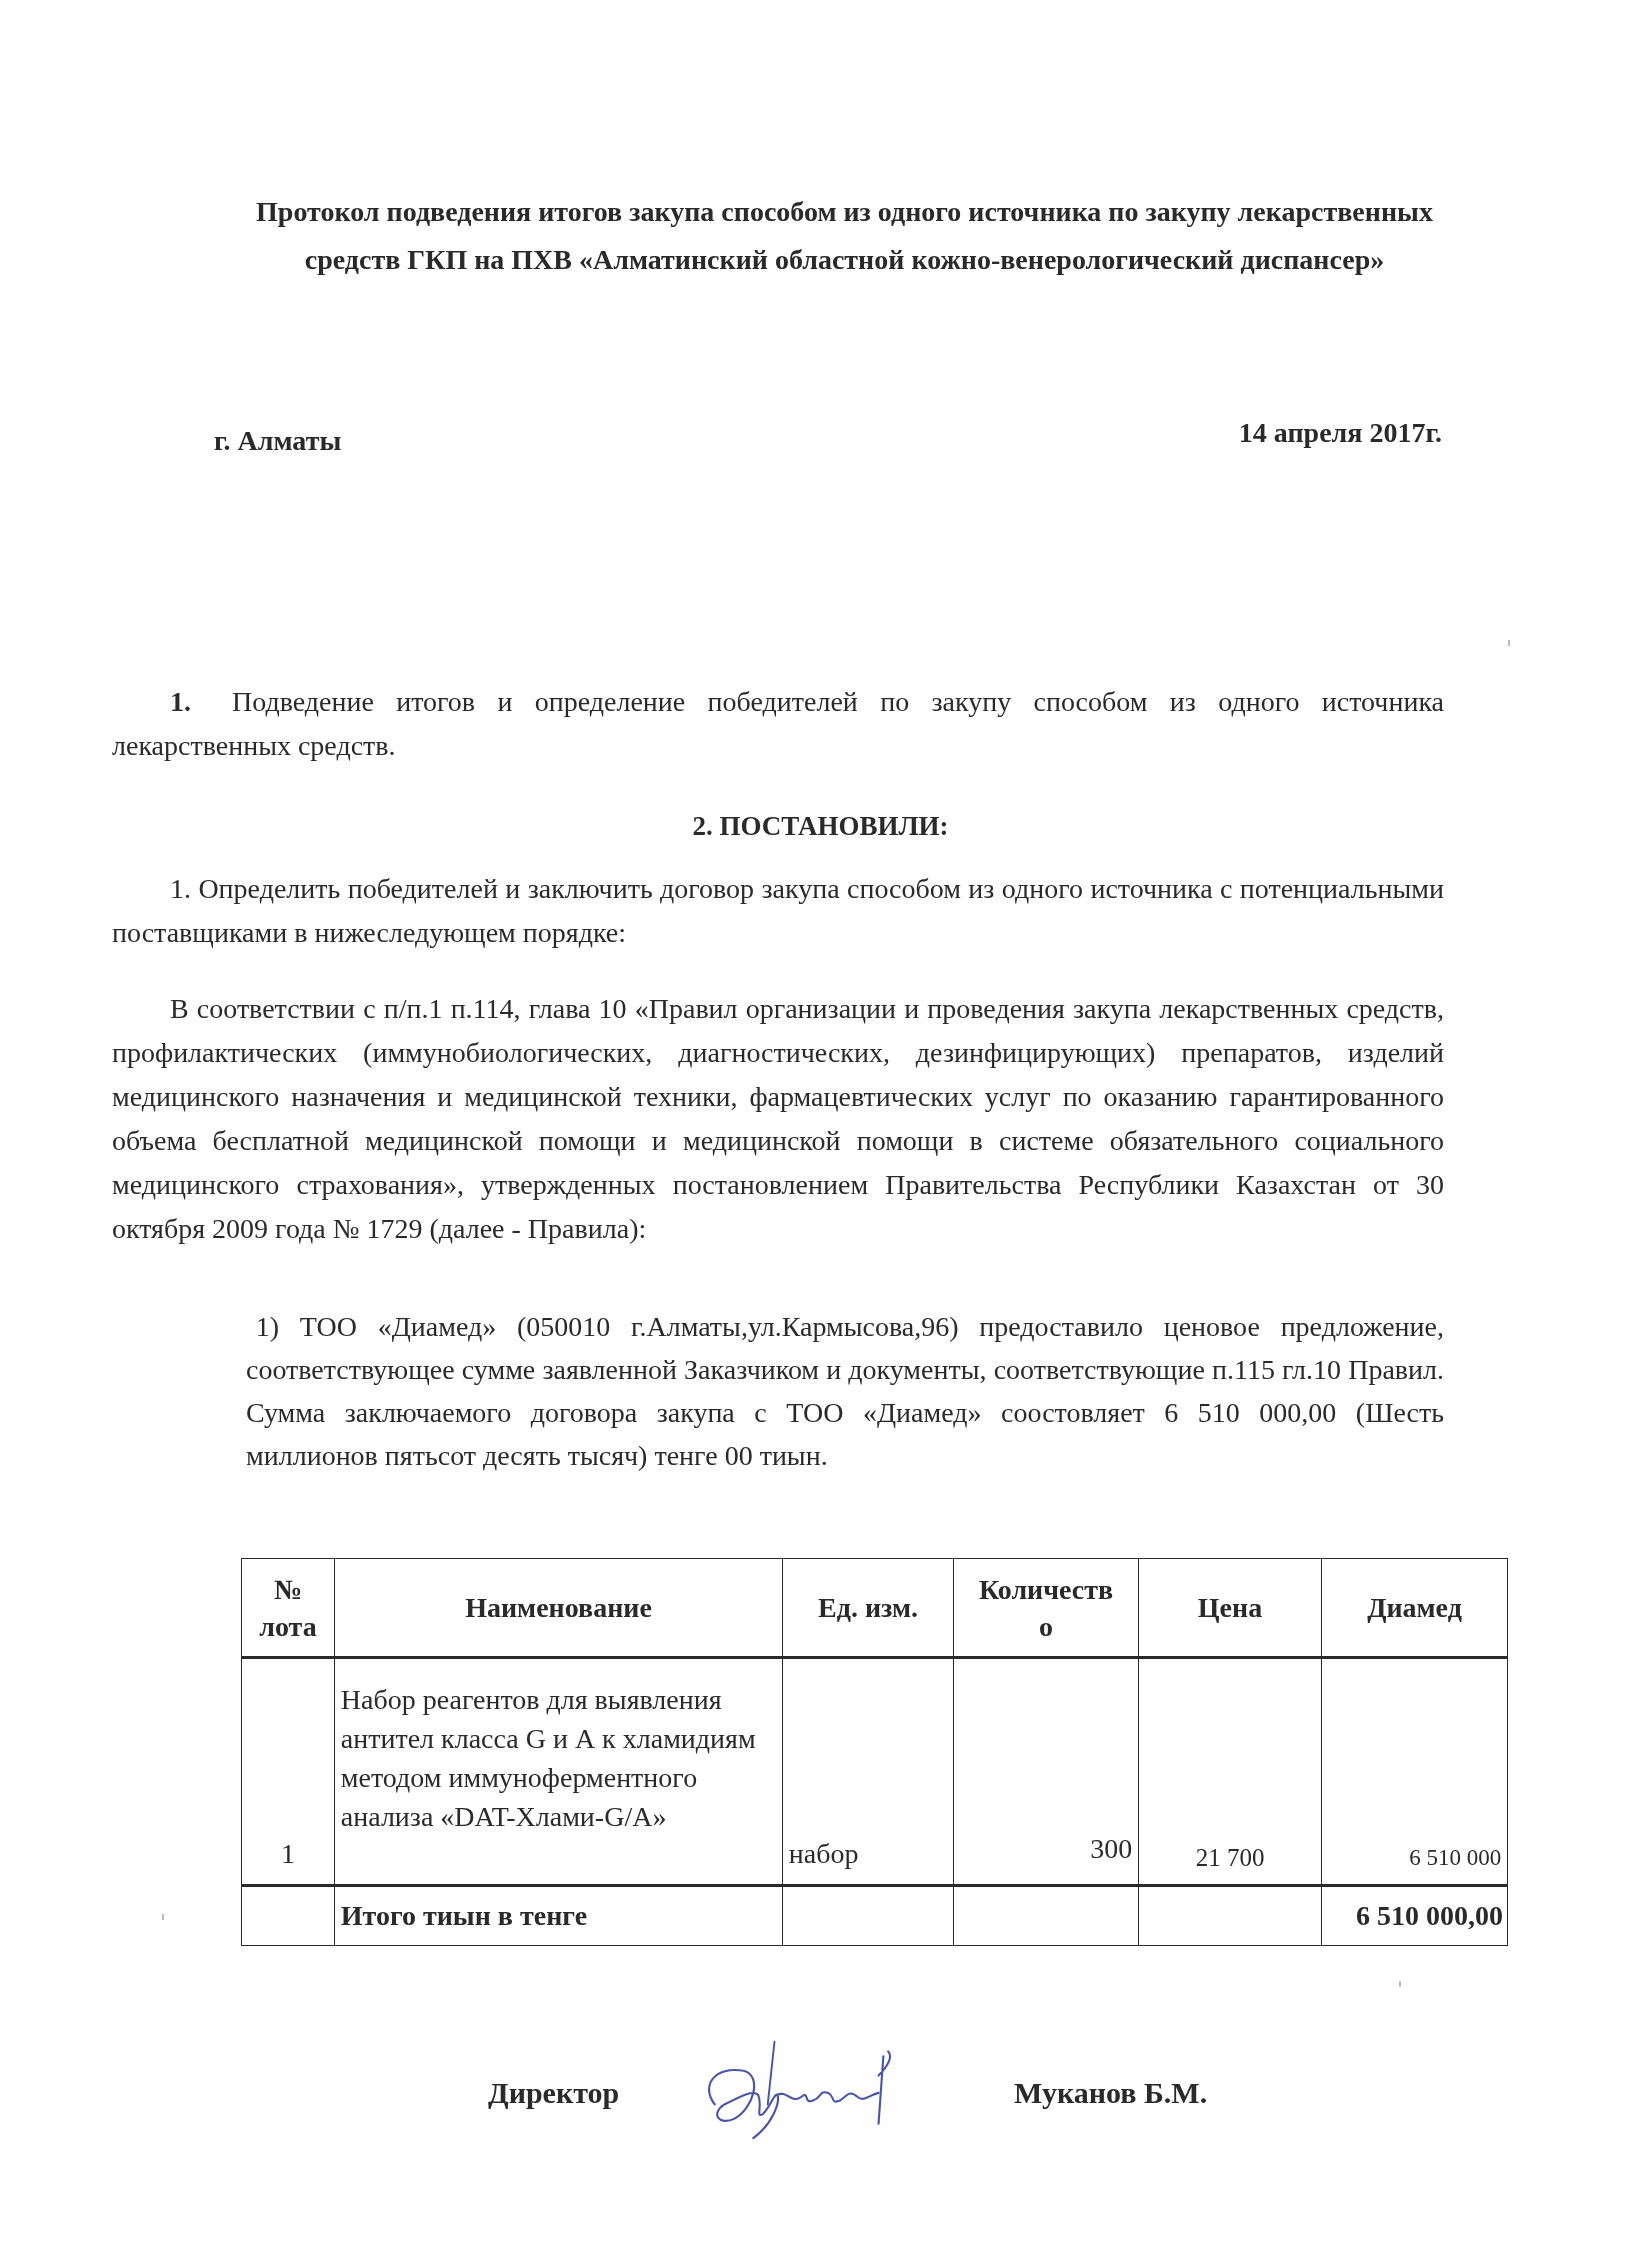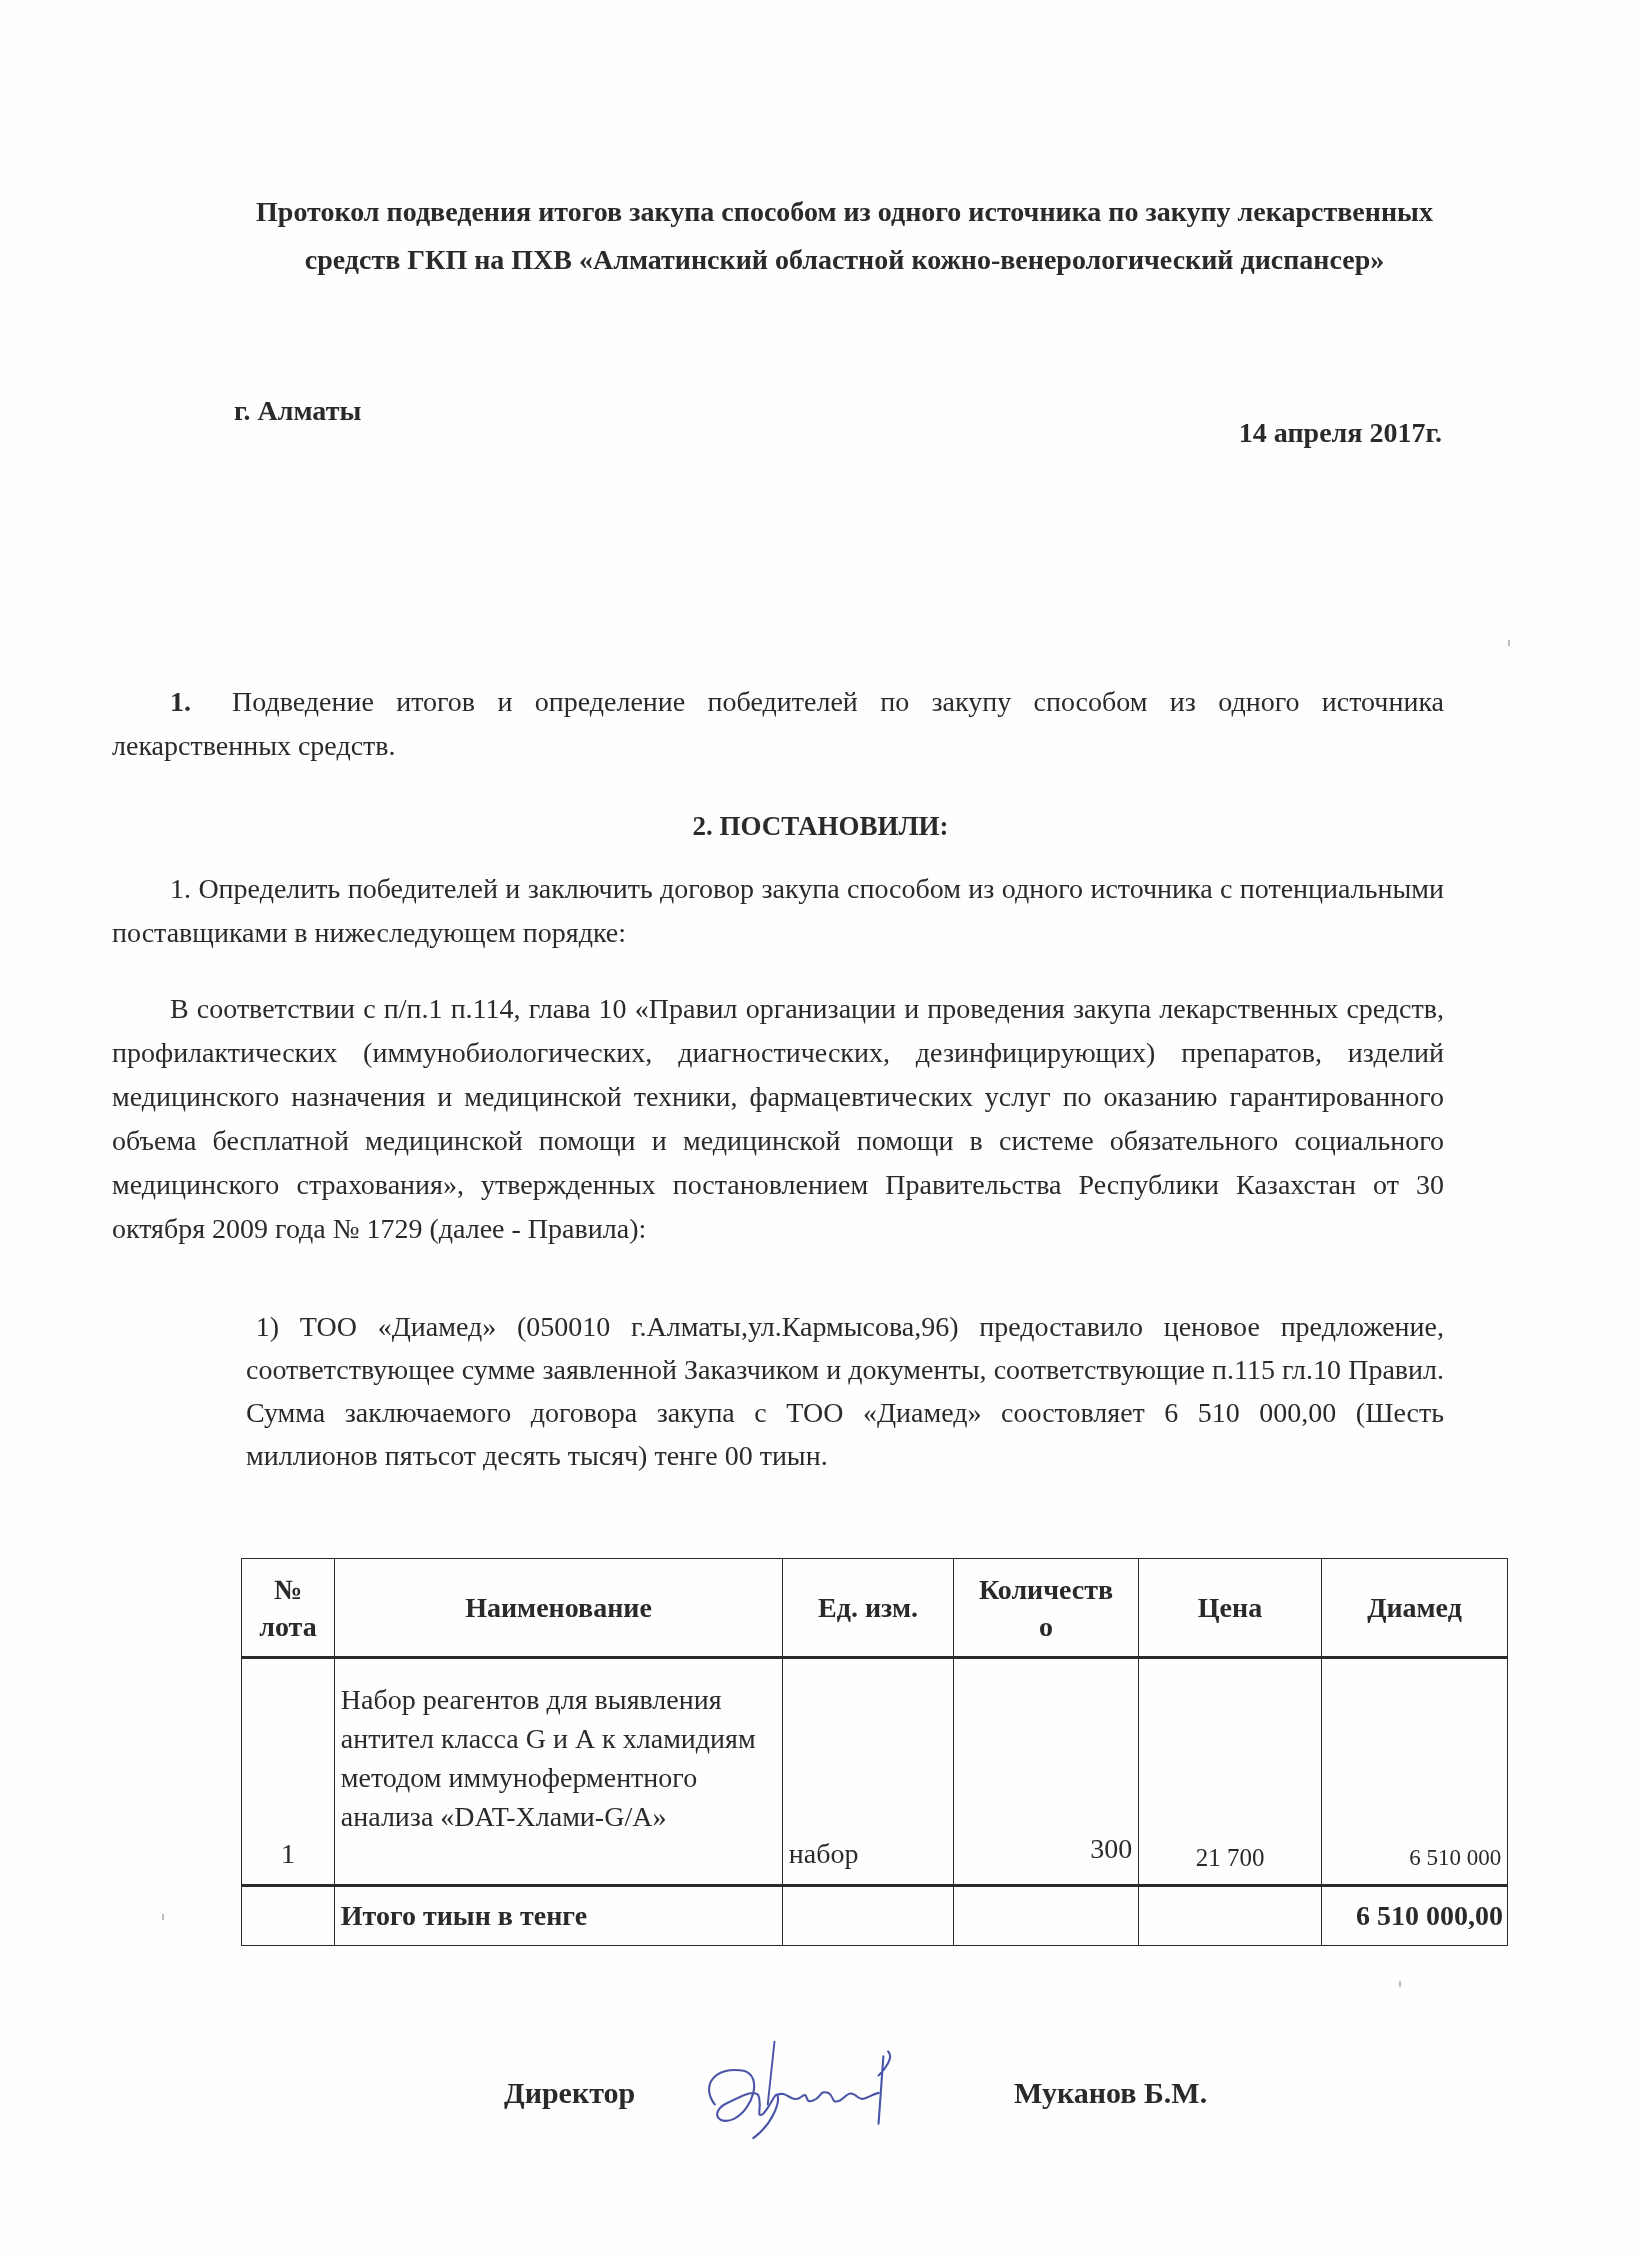--- a/index.html
+++ b/index.html
@@ -8,21 +8,21 @@
     font-family: "Liberation Serif", "DejaVu Serif", serif;
     color: #2a2a2a;
   }
   .page { position: absolute; left: 0; top: 0; width: 1641px; height: 2257px; background: #fefefe; }
   .abs { position: absolute; }
   .title {
     left: 241px; width: 1207px; top: 188px;
     text-align: center; font-weight: bold; font-size: 28px; line-height: 48px;
   }
   .number { left: 0; width: 1641px; top: 344px; text-align: center; font-weight: bold; font-size: 28px; }
-  .city { left: 214px; top: 395px; font-weight: bold; font-size: 28px; margin-left: 20px; }
+  .city { left: 214px; top: 425px; font-weight: bold; font-size: 28px; }
   .date { right: 199px; top: 417px; font-weight: bold; font-size: 28px; }
   .heading { left: 0; width: 1641px; text-align: center; font-weight: bold; font-size: 27px; }
   .para {
     left: 112px; width: 1332px; font-size: 28px; line-height: 44px;
     text-align: justify; text-indent: 58px;
   }
   .para.noindent { text-indent: 0; }
   .para.sub { left: 246px; width: 1198px; text-indent: 9.7px; line-height: 43px; }
   .agenda-num { font-weight: bold; display: inline-block; width: 62px; }
 
@@ -38,21 +38,21 @@
   table.lots td.desc { font-size: 28px; line-height: 39px; vertical-align: top; padding-top: 21px; padding-bottom: 48px; text-align: left; }
   table.lots td.mid { vertical-align: middle; }
   table.lots td.lotno { text-align: center; padding-top: 164px; }
   table.lots td.unit { text-align: left; padding-top: 164px; }
   table.lots td.qty { text-align: right; padding-top: 154px; }
   table.lots td.price { text-align: center; padding-top: 172px; font-size: 25px; }
   table.lots td.sum { text-align: right; padding-top: 172px; font-size: 23px; }
   table.lots tr.total td { height: 58px; font-weight: bold; }
   table.lots tr.total { border-top: 3.9px solid #2a2a2a; }
   table.lots td.totalsum { text-align: right; padding-right: 3.9px; }
-  .sign-label { left: 488px; top: 2076px; font-weight: bold; font-size: 30px; margin-left: 16px; }
+  .sign-label { left: 488px; top: 2076px; font-weight: bold; font-size: 30px; }
   .sign-name { left: 1014px; top: 2076px; font-weight: bold; font-size: 30px; }
   .signature { left: 695px; top: 2037px; width: 290px; height: 106px; }
   .speck { position: absolute; width: 1.9px; height: 5.8px; background: #bbb; }
 </style>
 </head>
 <body>
 
 <div class="page">
 
   <div class="abs title">Протокол подведения итогов закупа способом из одного источника по закупу лекарственных средств ГКП на ПХВ «Алматинский областной кожно-венерологический диспансер»</div>

